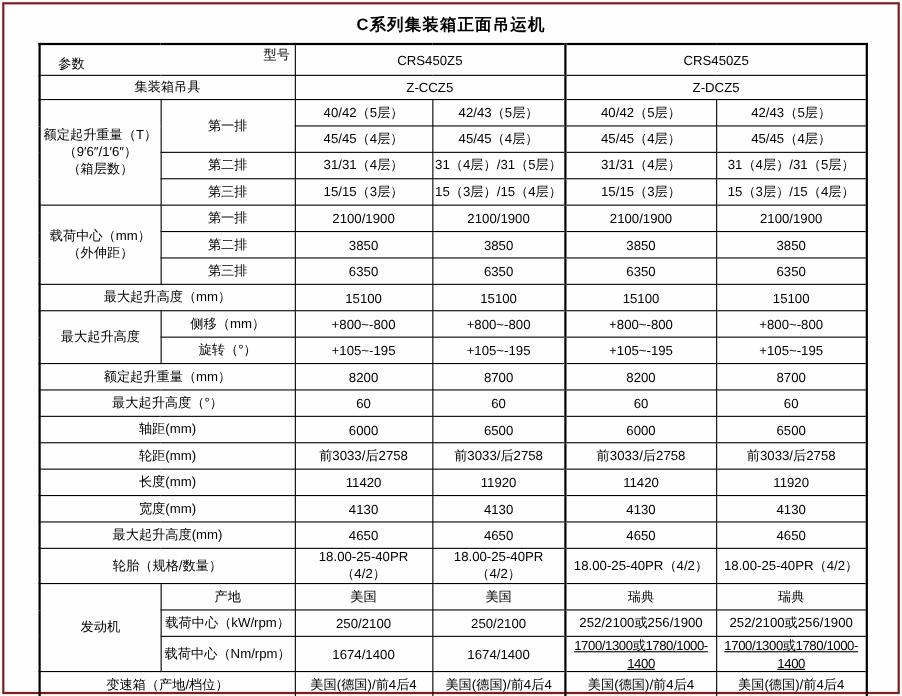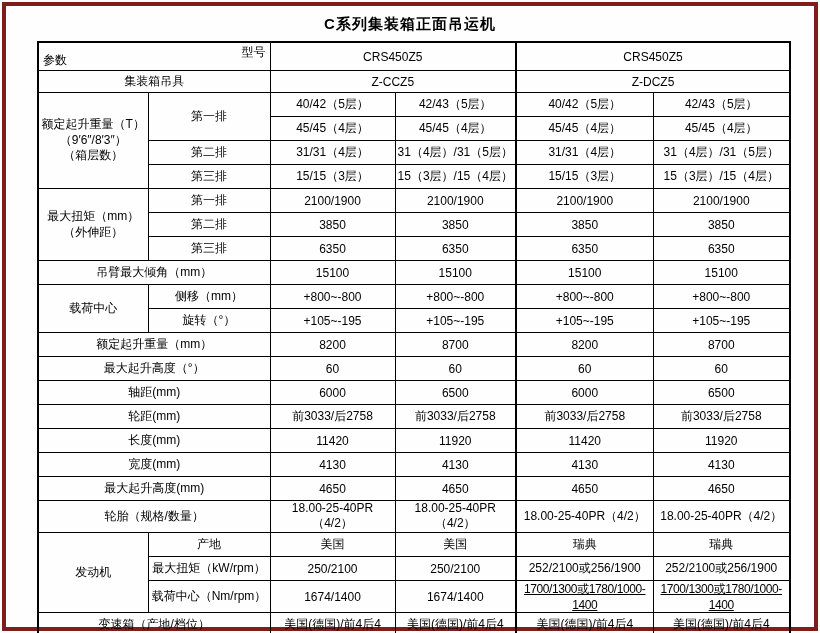--- a/index.html
+++ b/index.html
@@ -1,41 +1,41 @@
 <!DOCTYPE html>
 <html><head>
 <meta charset="utf-8">
 <style>
   html,body { margin:0; padding:0; }
   body {
     width:820px; height:633px; background:#fdfdfd; position:relative;
     font-family:"Liberation Sans","DejaVu Sans",sans-serif; color:#000;
   }
   .frame {
-    position:absolute; inset:2px; border:4px solid #7f1d1d; background:#fefefe;
+    position:absolute; inset:2px; border:2px solid #7f1d1d; background:#fefefe;
     box-sizing:border-box;
   }
   .title {
     text-align:center; font-weight:bold; font-size:15px; padding-top:9px;
     letter-spacing:1px;
   }
   table.spec {
     border-collapse:collapse; table-layout:fixed;
     margin:7px 0 0 31px; border:2px solid #000;
   }
   .spec td {
     border:1px solid #000; font-size:12px; text-align:center;
     vertical-align:middle; height:23px; padding:0 2px; overflow:hidden;
   }
   .spec tr.h1 td { height:27px; }
   .spec tr.h2 td { height:21px; }
   .thick-l { border-left:2px solid #000 !important; }
   .corner { position:relative; }
   .corner .tr-lbl { position:absolute; top:1px; right:4px; font-size:12px; }
-  .corner .bl-lbl { position:absolute; bottom:1px; left:4px; font-size:12px; }
+  .corner .bl-lbl { position:absolute; bottom:1px; left:16px; font-size:12px; }
   .pre { white-space:pre-line; line-height:1.3; }
   .tight { font-size:10.5px; letter-spacing:-0.4px; padding:0 1px;text-decoration:underline; }
 </style>
 </head>
 <body>
 
 <div class="frame">
   <div class="title">C系列集装箱正面吊运机</div>
 
   <table class="spec">
@@ -59,21 +59,21 @@
     </tr>
 
     <tr class="h2">
       <td colspan="2">集装箱吊具</td>
       <td colspan="2">Z-CCZ5</td>
       <td colspan="2" class="thick-l">Z-DCZ5</td>
     </tr>
 
     <tr>
       <td rowspan="4" class="pre">额定起升重量（T）
-（9′6″/8′3″）
+（9′6″/1′6″）
 （箱层数）</td>
       <td rowspan="2">第一排</td>
       <td>40/42（5层）</td>
       <td>42/43（5层）</td>
       <td class="thick-l">40/42（5层）</td>
       <td>42/43（5层）</td>
     </tr>
     <tr>
       <td>45/45（4层）</td>
       <td>45/45（4层）</td>
@@ -89,21 +89,21 @@
     </tr>
     <tr>
       <td>第三排</td>
       <td>15/15（3层）</td>
       <td>15（3层）/15（4层）</td>
       <td class="thick-l">15/15（3层）</td>
       <td>15（3层）/15（4层）</td>
     </tr>
 
     <tr>
-      <td rowspan="3" class="pre">最大扭矩（mm）
+      <td rowspan="3" class="pre">载荷中心（mm）
 （外伸距）</td>
       <td>第一排</td>
       <td>2100/1900</td>
       <td>2100/1900</td>
       <td class="thick-l">2100/1900</td>
       <td>2100/1900</td>
     </tr>
     <tr>
       <td>第二排</td>
       <td>3850</td>
@@ -113,29 +113,29 @@
     </tr>
     <tr>
       <td>第三排</td>
       <td>6350</td>
       <td>6350</td>
       <td class="thick-l">6350</td>
       <td>6350</td>
     </tr>
 
     <tr>
-      <td colspan="2">吊臂最大倾角（mm）</td>
+      <td colspan="2">最大起升高度（mm）</td>
       <td>15100</td>
       <td>15100</td>
       <td class="thick-l">15100</td>
       <td>15100</td>
     </tr>
 
     <tr>
-      <td rowspan="2">载荷中心</td>
+      <td rowspan="2">最大起升高度</td>
       <td>侧移（mm）</td>
       <td>+800~-800</td>
       <td>+800~-800</td>
       <td class="thick-l">+800~-800</td>
       <td>+800~-800</td>
     </tr>
     <tr>
       <td>旋转（°）</td>
       <td>+105~-195</td>
       <td>+105~-195</td>
@@ -209,21 +209,21 @@
 
     <tr>
       <td rowspan="3">发动机</td>
       <td>产地</td>
       <td>美国</td>
       <td>美国</td>
       <td class="thick-l">瑞典</td>
       <td>瑞典</td>
     </tr>
     <tr>
-      <td>最大扭矩（kW/rpm）</td>
+      <td>载荷中心（kW/rpm）</td>
       <td>250/2100</td>
       <td>250/2100</td>
       <td class="thick-l">252/2100或256/1900</td>
       <td>252/2100或256/1900</td>
     </tr>
     <tr>
       <td>载荷中心（Nm/rpm）</td>
       <td>1674/1400</td>
       <td>1674/1400</td>
       <td class="thick-l tight">1700/1300或1780/1000-1400</td>

